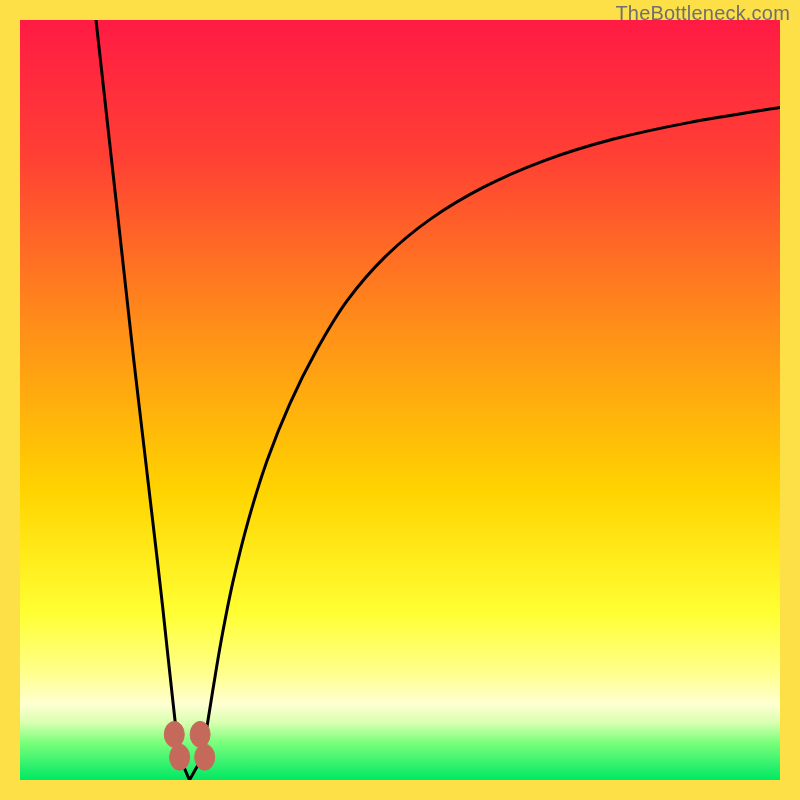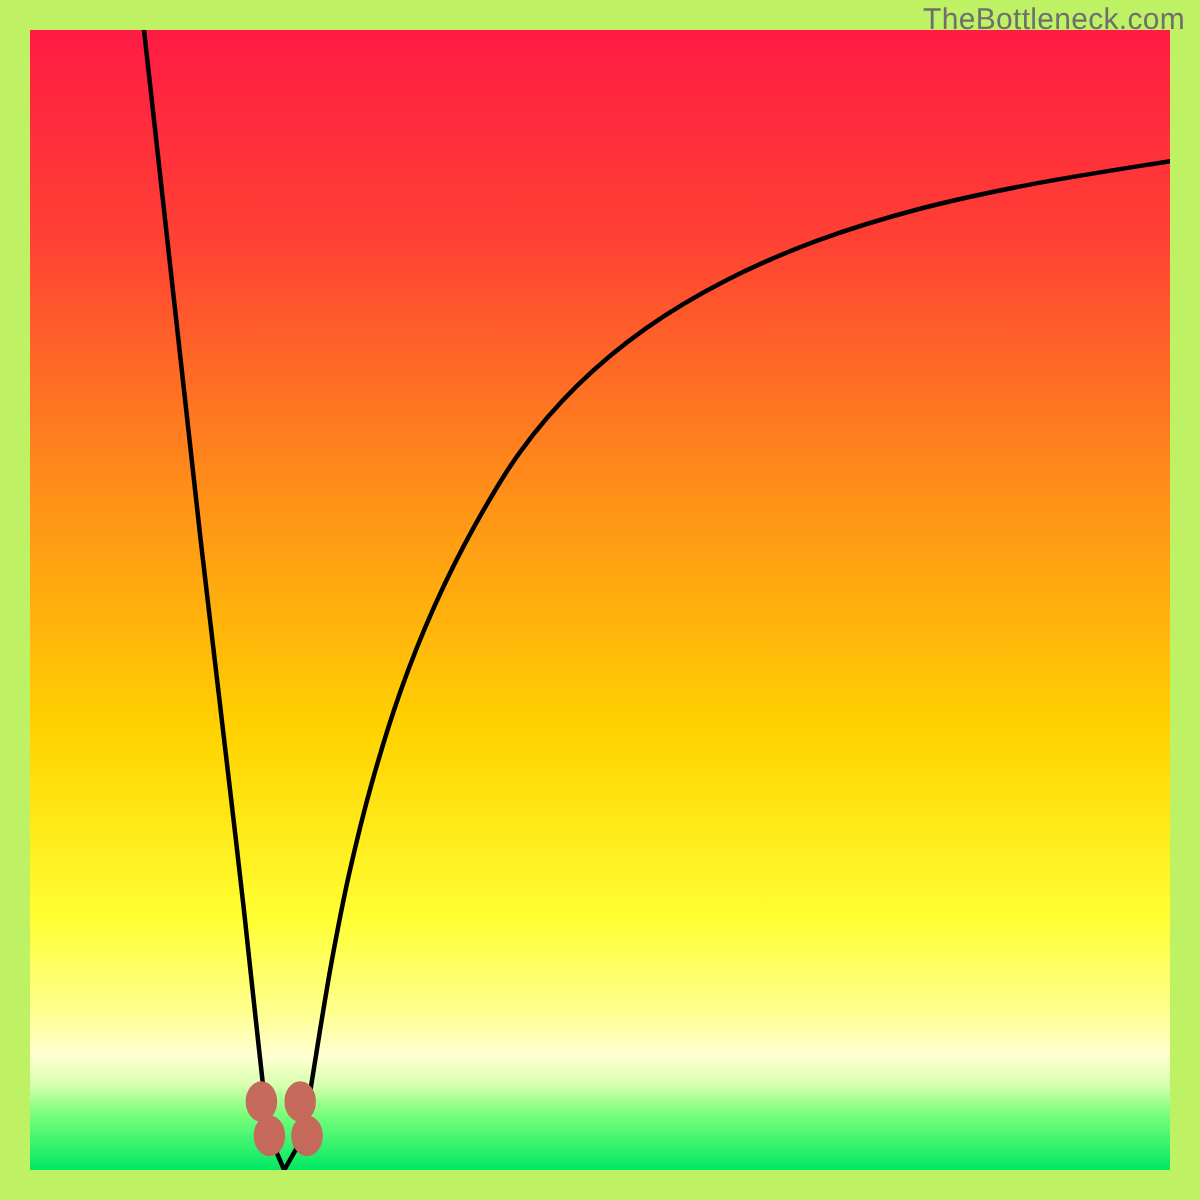--- a/index.html
+++ b/index.html
@@ -7,21 +7,21 @@
     padding: 0;
     width: 800px;
     height: 800px;
     overflow: hidden;
     background: #000;
     font-family: Arial, Helvetica, sans-serif;
   }
   .frame {
     position: absolute;
     inset: 0;
-    background: #bef264;
+    background: #fde047;
   }
   .plot {
     position: absolute;
     left: 20px;
     top: 20px;
     width: 760px;
     height: 760px;
   }
   .watermark {
     position: absolute;

